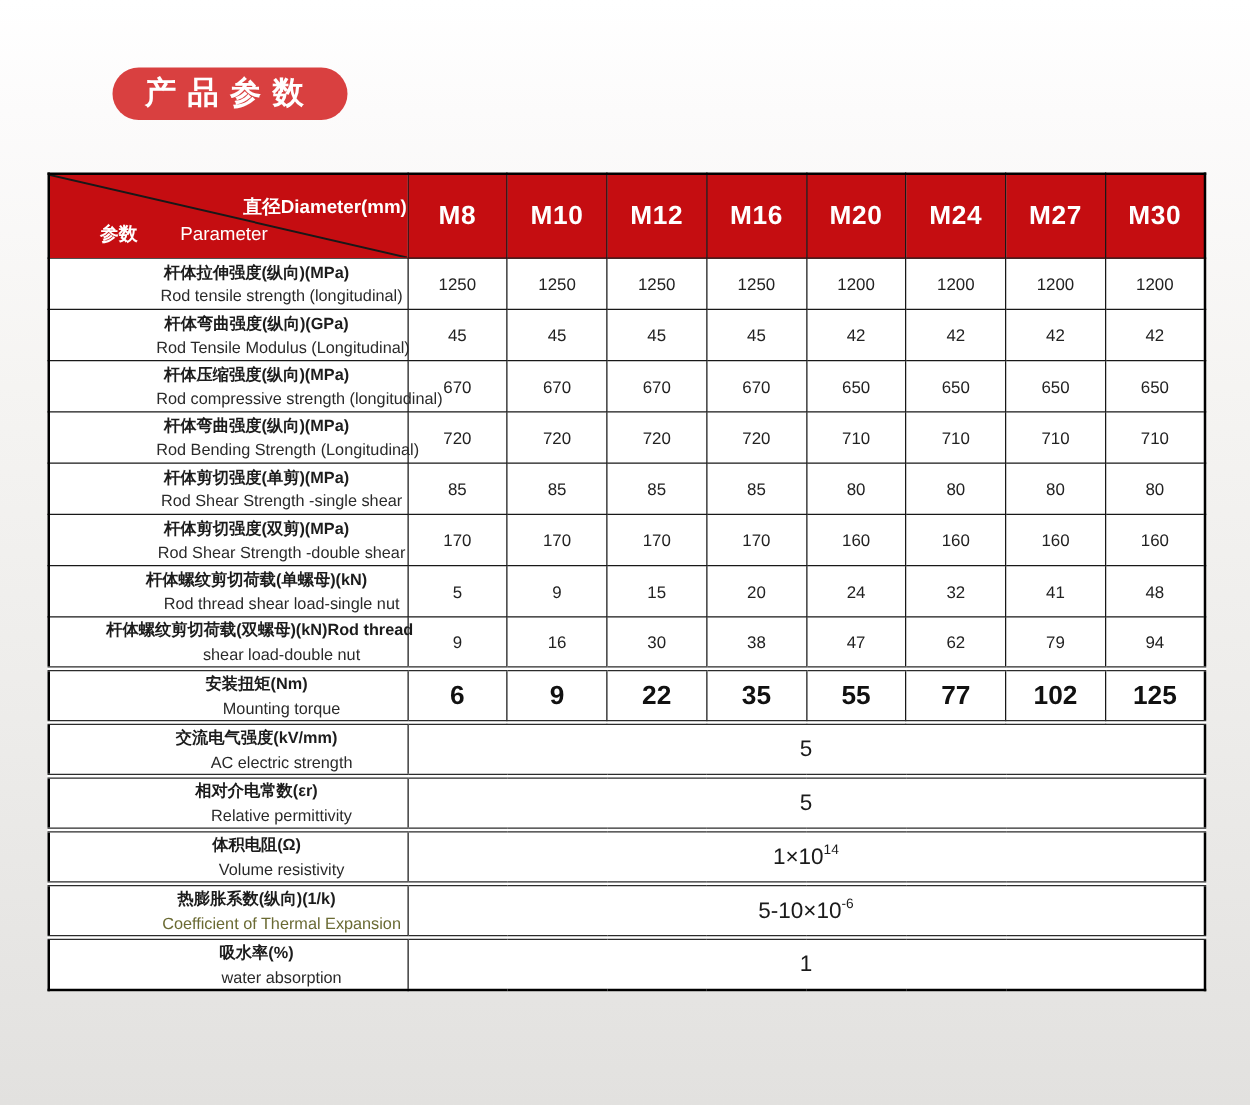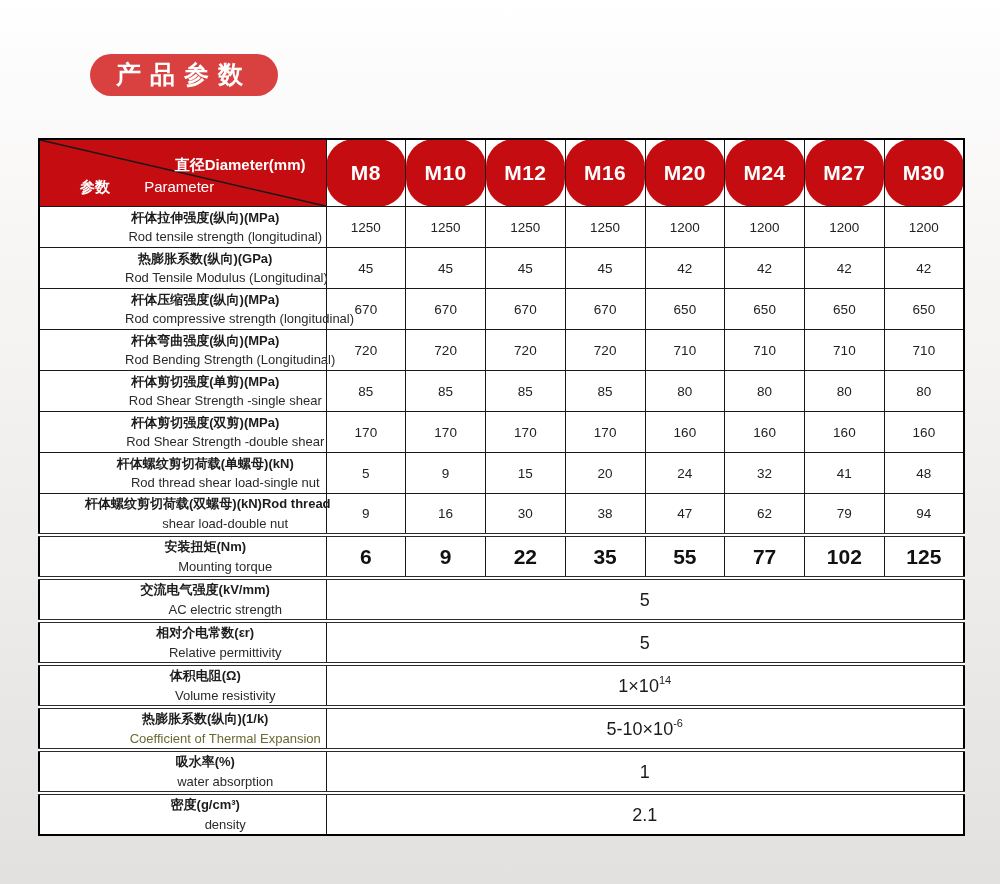--- a/index.html
+++ b/index.html
@@ -28,25 +28,25 @@
     background:#ffffff;
     border:2px solid #000000;
     font-family:"Liberation Sans","DejaVu Sans",sans-serif;
   }
   col.lbl{width:287px;}
   col.dat{width:79.75px;}
   td,th{border:1px solid #181818;padding:0;text-align:center;vertical-align:middle;}
 
   
   tr.head th{background:#c50d11;color:#ffffff;height:66px;}
-  th.colhead{font-size:21px;font-weight:700;letter-spacing:0.5px;border-radius:28px;}
+  th.colhead{font-size:21px;font-weight:700;letter-spacing:0.5px;}
   th.corner{position:relative;padding:0;}
   .corner-svg{position:absolute;left:0;top:0;width:100%;height:100%;}
   .corner-top{
-    position:absolute;right:20px;top:16px;
+    position:absolute;right:0;top:16px;
     font-size:15px;font-weight:700;color:#ffffff;
   }
   .corner-bottom{
     position:absolute;left:40px;bottom:9px;
     font-size:15px;font-weight:700;color:#ffffff;
   }
   .corner-bottom .en{font-weight:400;margin-left:30px;}
 
   
   tr.spec-row{height:41px;}
@@ -115,21 +115,21 @@
       <td class="val">1250</td>
       <td class="val">1250</td>
       <td class="val">1200</td>
       <td class="val">1200</td>
       <td class="val">1200</td>
       <td class="val">1200</td>
     </tr>
 
     <tr class="spec-row">
       <td class="label">
-        <span class="label-zh">热膨胀系数(纵向)(GPa)</span>
+        <span class="label-zh">杆体弯曲强度(纵向)(GPa)</span>
         <span class="label-en">Rod Tensile Modulus (Longitudinal)</span>
       </td>
       <td class="val">45</td>
       <td class="val">45</td>
       <td class="val">45</td>
       <td class="val">45</td>
       <td class="val">42</td>
       <td class="val">42</td>
       <td class="val">42</td>
       <td class="val">42</td>
@@ -273,23 +273,16 @@
     </tr>
 
     <tr class="merged sep">
       <td class="label">
         <span class="label-zh">吸水率(%)</span>
         <span class="label-en">water absorption</span>
       </td>
       <td class="merged-val" colspan="8"><span>1</span><sup></sup></td>
     </tr>
 
-    <tr class="merged sep">
-      <td class="label">
-        <span class="label-zh">密度(g/cm³)</span>
-        <span class="label-en">density</span>
-      </td>
-      <td class="merged-val" colspan="8"><span>2.1</span><sup></sup></td>
-    </tr>
 
   </tbody>
     </table>
 </div>
 
 </body></html>

